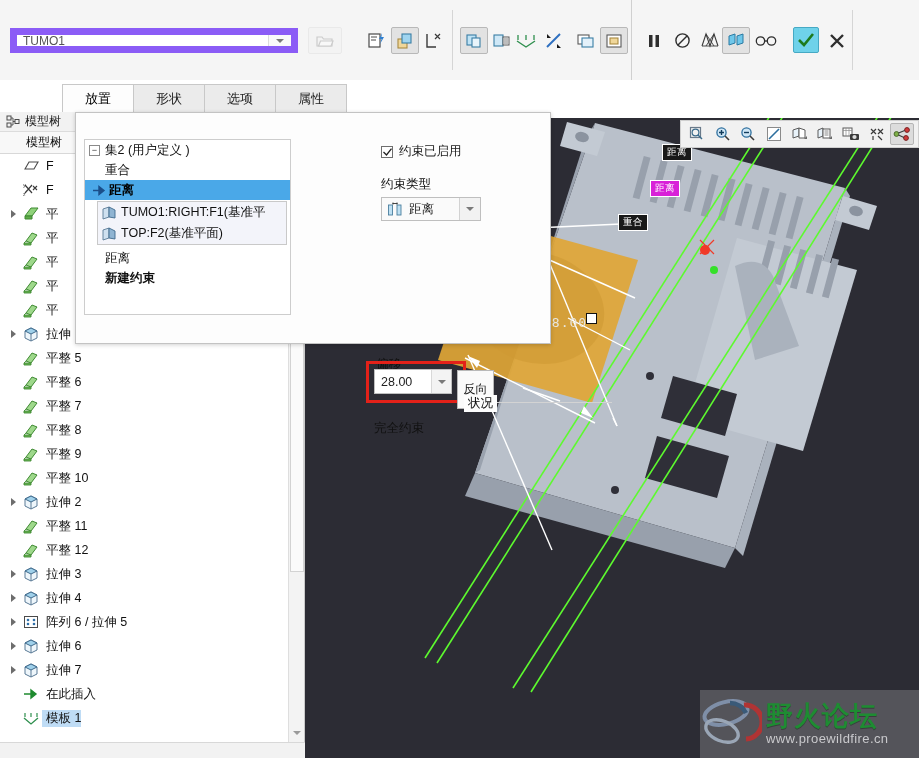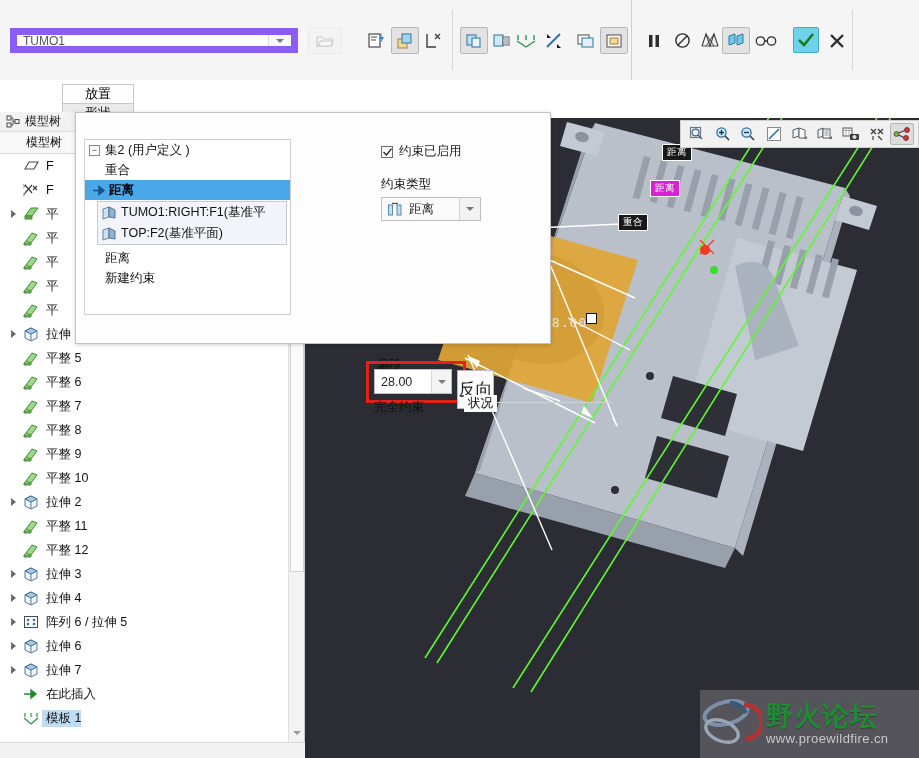--- a/index.html
+++ b/index.html
@@ -54,21 +54,21 @@
   .tbtn{
     position:absolute;top:27px;width:28px;height:27px;
     display:flex;align-items:center;justify-content:center;
     box-sizing:border-box;border:1px solid transparent;border-radius:2px;
   }
   .tbtn.framed{background:#e2e2e2;border:1px solid #b8b8b8;}
   .tbtn.disabled{opacity:.38;}
   .tbtn.boxed{border:1px solid #d6d6d6;background:#f0f0f0;}
 
   
-  .tabs{position:absolute;left:62px;top:84px;height:16px;display:flex;flex-direction:column;}
+  .tabs{position:absolute;left:62px;top:84px;height:16px;display:flex;}
   .tab{
     width:72px;height:28px;box-sizing:border-box;
     border:1px solid #c8c8c8;border-bottom:none;
     background:#ebebeb;color:#222;
     display:flex;align-items:center;justify-content:center;
     font-size:13px;margin-right:-1px;
   }
   .tab.active{background:#fdfdfd;color:#000;}
 
   
@@ -232,30 +232,30 @@
     border:1px solid #bfbfbf;background:#fff;box-sizing:border-box;display:flex;align-items:center;
   }
   .offsetcombo .val{flex:1;padding-left:6px;font-size:12.5px;color:#222;}
   .offsetcombo .drop{
     width:19px;height:100%;border-left:1px solid #d8d8d8;background:#f3f3f3;
     display:flex;align-items:center;justify-content:center;
   }
   .flipbtn{
     position:absolute;left:381px;top:257px;width:37px;height:39px;
     border:1px solid #b9b9b9;background:#fafafa;box-sizing:border-box;
-    display:flex;align-items:center;justify-content:center;font-size:17px;
+    display:flex;align-items:center;justify-content:center;font-size:12px;
   }
   .grouprule{
     position:absolute;left:390px;top:289px;width:146px;height:1px;background:#d3d3d3;
   }
   .grouplabel{
     position:absolute;left:388px;top:282px;font-size:12.5px;background:#fdfdfd;
     padding:0 4px;color:#111;
   }
-  .statustext{position:absolute;left:298px;top:286px;font-size:12.5px;color:#111;}
+  .statustext{position:absolute;left:298px;top:307px;font-size:12.5px;color:#111;}
   .offsetword{position:absolute;left:300px;top:243px;font-size:12.5px;color:#111;}
 </style>
 </head>
 <body>
 
 <div class="root">
 
   <div class="dashboard">
     <div class="dash-left"></div>
     <div class="dash-right"></div>
@@ -897,21 +897,21 @@
             <polygon points="2,4 8,2 8,12 2,14" fill="#cfe0ef" stroke="#5a7a96" stroke-width=".9"></polygon>
             <polygon points="8,2 14,5 14,13 8,12" fill="#8fb4d2" stroke="#3f6a8c" stroke-width=".9"></polygon>
           </svg>
           <span>TOP:F2(基准平面)</span>
         </div>
       </div>
 
       <div class="lrow" style="padding-left:20px;margin-top:3px;">
         <span>距离</span>
       </div>
-      <div class="lrow" style="padding-left:20px;">
+      <div class="lrow" style="padding-left:20px;font-weight:bold;">
         <span>新建约束</span>
       </div>
     </div>
 
     <div class="dlg-right">
       <div class="chkline">
         <span class="chk">
           <svg width="9" height="8" viewBox="0 0 9 8">
             <path d="M0.5 4l3 3L8.5 0.6" fill="none" stroke="#222" stroke-width="1.3"></path>
           </svg>

